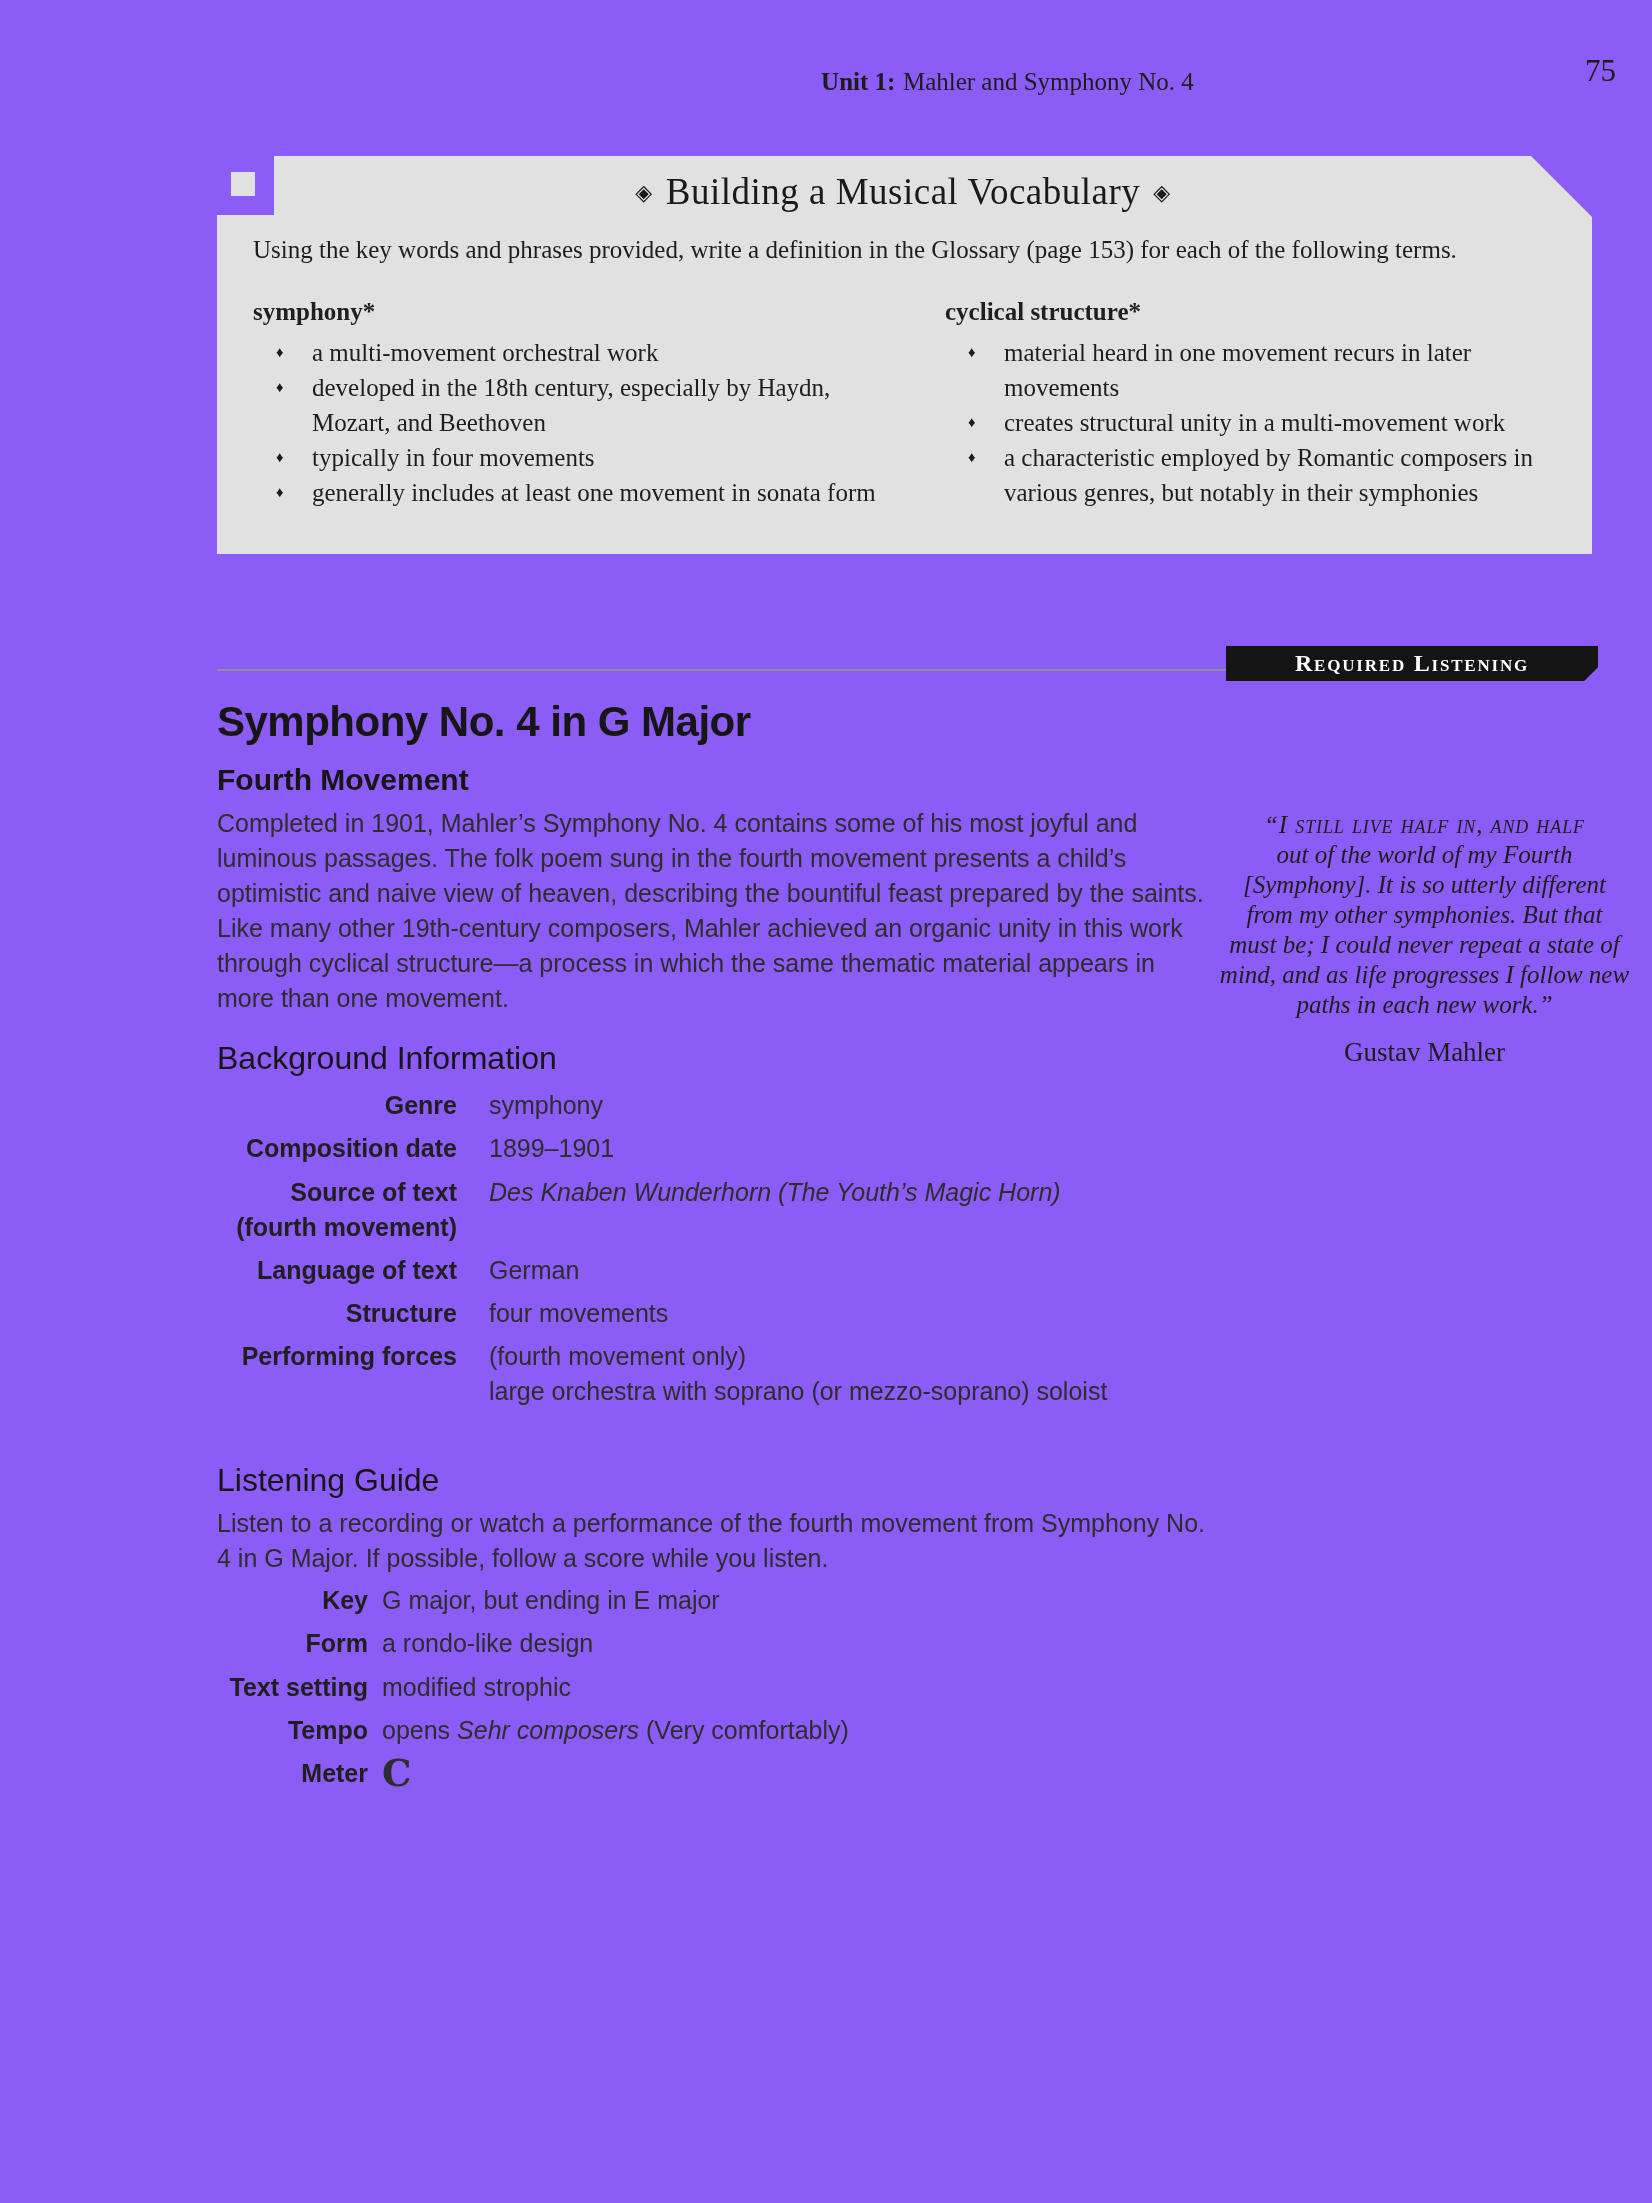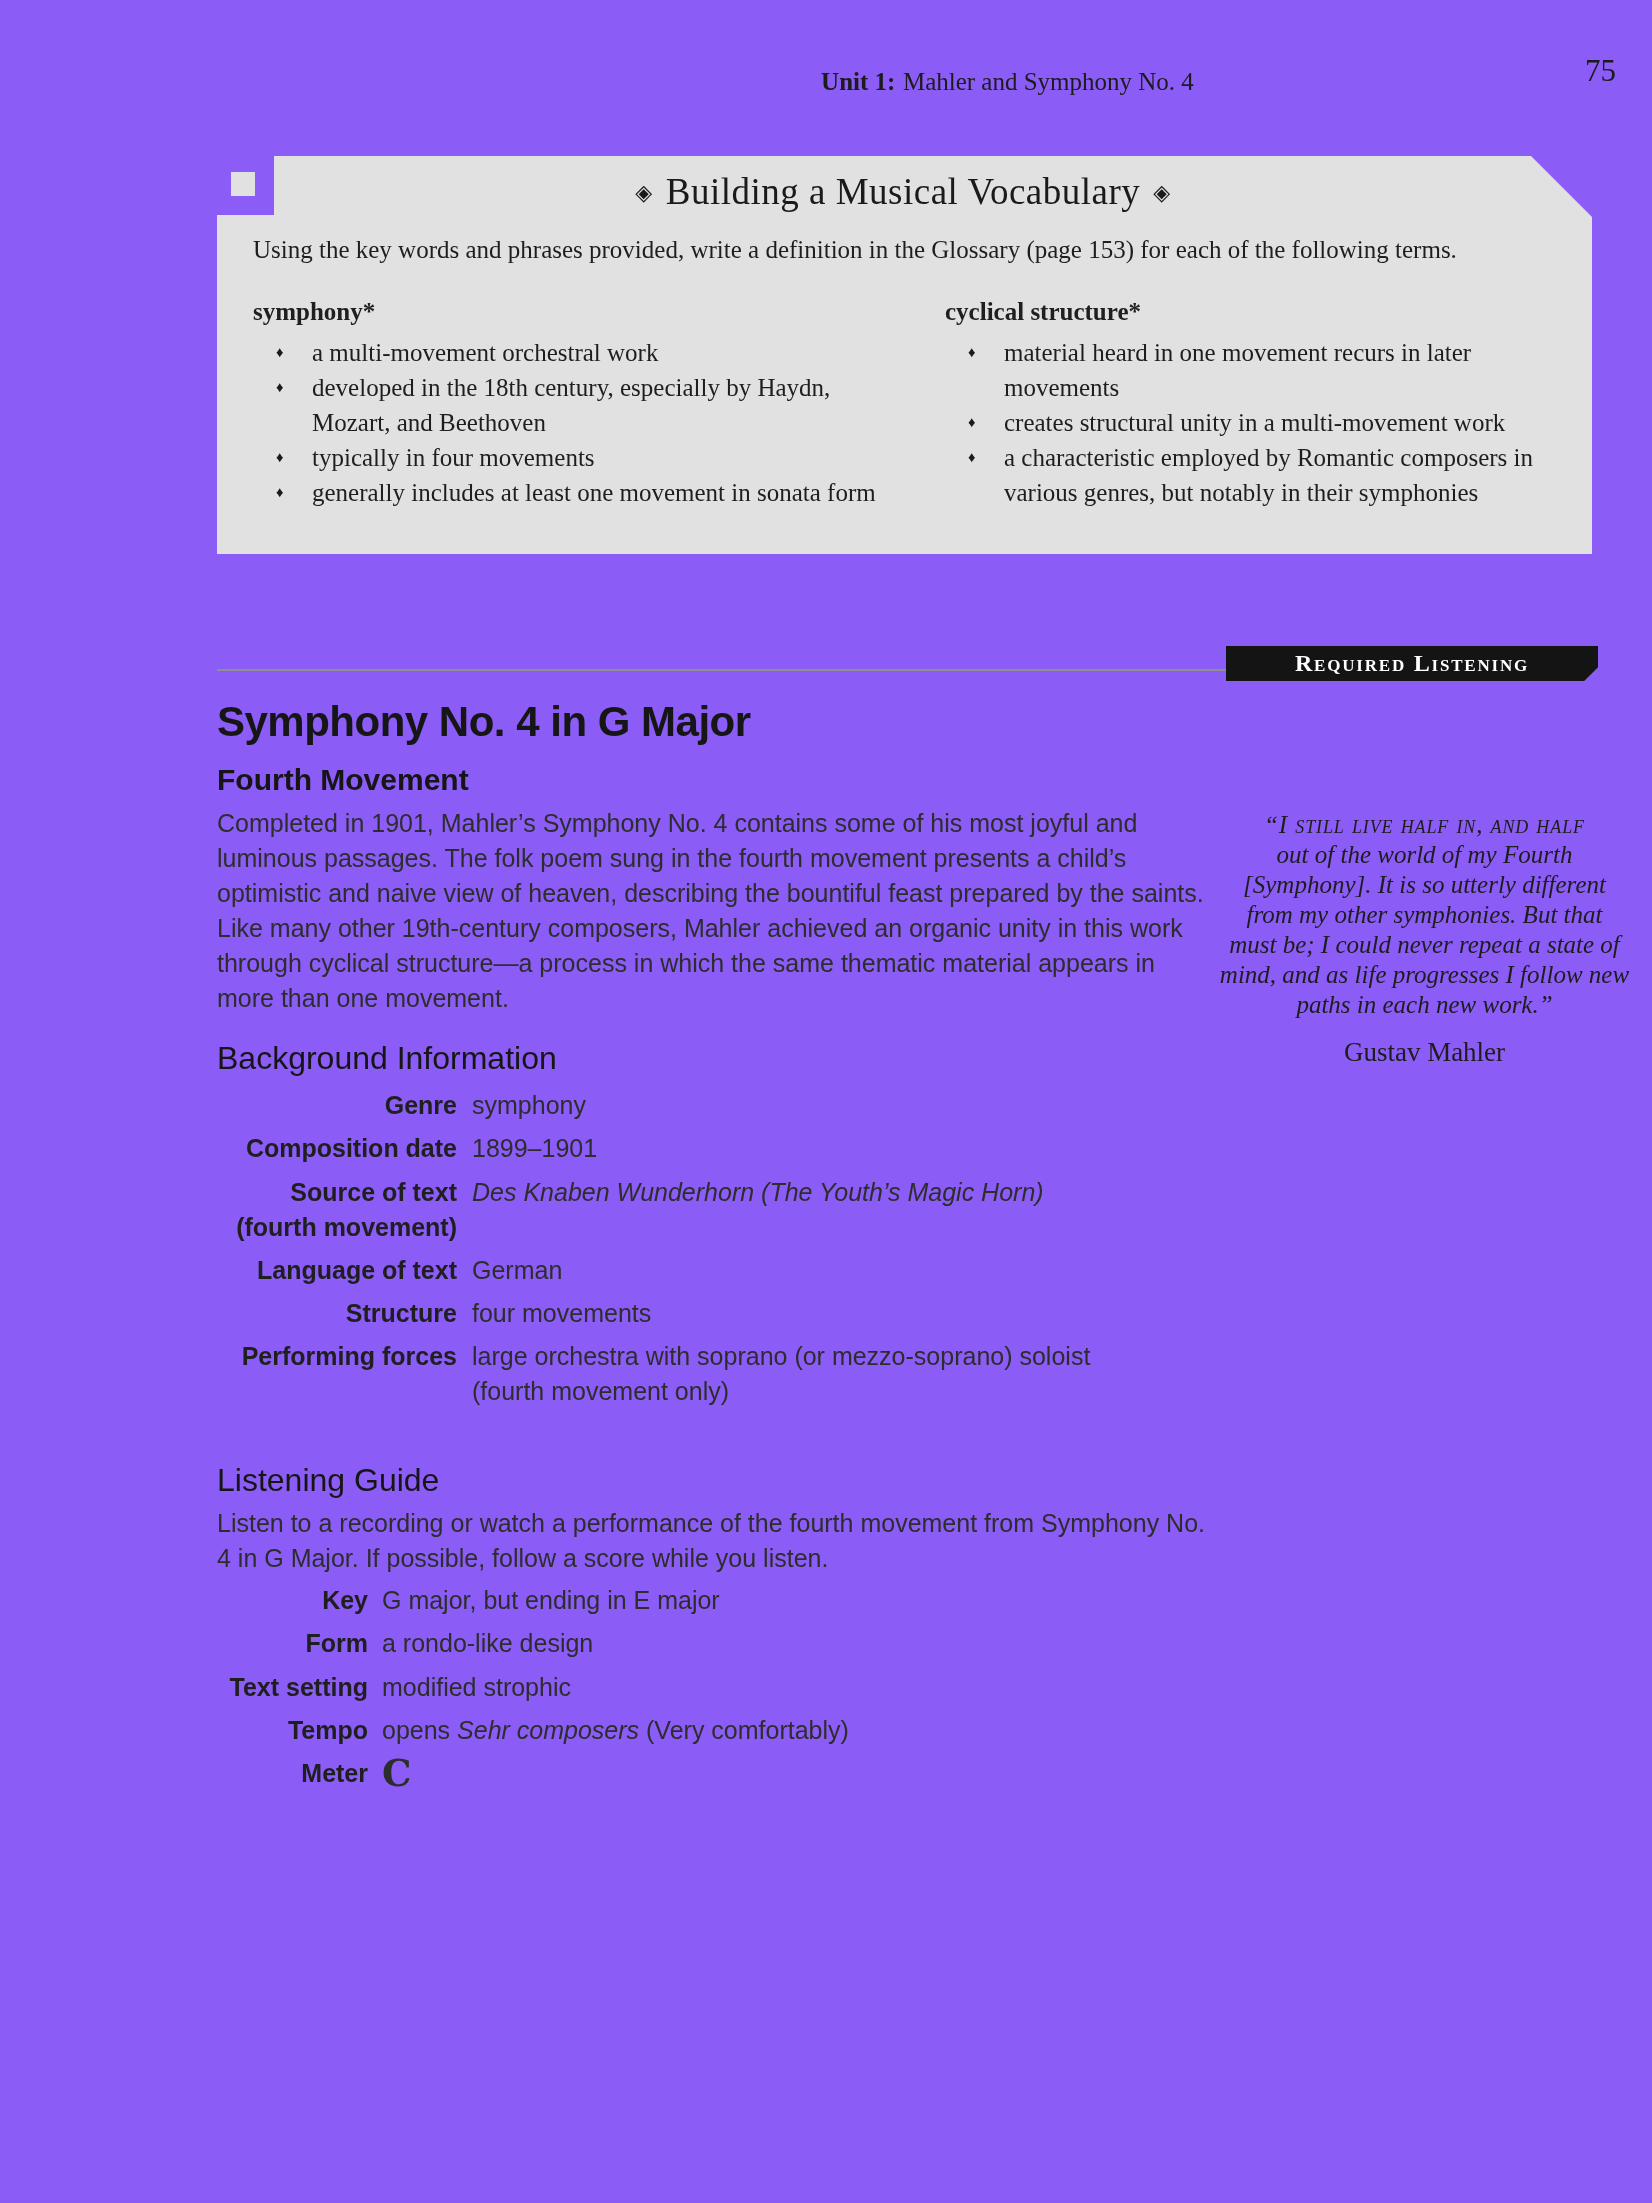--- a/index.html
+++ b/index.html
@@ -107,21 +107,21 @@
   .bg-heading { top:1040px; }
   .lg-heading { top:1462px; }
 
   .info-table {
     position:absolute; left:217px;
     font-family:"Liberation Sans","DejaVu Sans",sans-serif;
     font-size:25px; line-height:35px; color:#2d2d2d;
   }
   .bg-table { top:1088px; width:1029px; }
   .lg-table { top:1583px; width:1029px; }
-  .info-row { display:grid; column-gap:15px; margin-bottom:8.3px; }
+  .info-row { display:grid; column-gap:32px; margin-bottom:8.3px; }
   .bg-table .info-row { grid-template-columns:240px 1fr; }
   .lg-table .info-row { grid-template-columns:151px 1fr; column-gap:14px; }
   .info-label { text-align:right; font-weight:700; color:#1f1f1f; }
   .info-value {}
   .italic { font-style:italic; }
   .meter-symbol {
     font-family:"DejaVu Serif","Liberation Serif",serif;
     font-weight:700; font-size:37px; line-height:35px;
   }
 
@@ -207,22 +207,22 @@
       <div class="info-label">Language of text</div>
       <div class="info-value">German</div>
     </div>
     <div class="info-row">
       <div class="info-label">Structure</div>
       <div class="info-value">four movements</div>
     </div>
     <div class="info-row">
       <div class="info-label">Performing forces</div>
       <div class="info-value">
+        <div>(fourth movement only)</div>
         <div>large orchestra with soprano (or mezzo-soprano) soloist</div>
-        <div>(fourth movement only)</div>
       </div>
     </div>
   </div>
 
   <h3 class="section-heading lg-heading">Listening Guide</h3>
   <p class="lg-intro">Listen to a recording or watch a performance of the fourth movement from Symphony No. 4 in G Major. If possible, follow a score while you listen.</p>
   <div class="info-table lg-table">
     <div class="info-row">
       <div class="info-label">Key</div>
       <div class="info-value">G major, but ending in E major</div>

